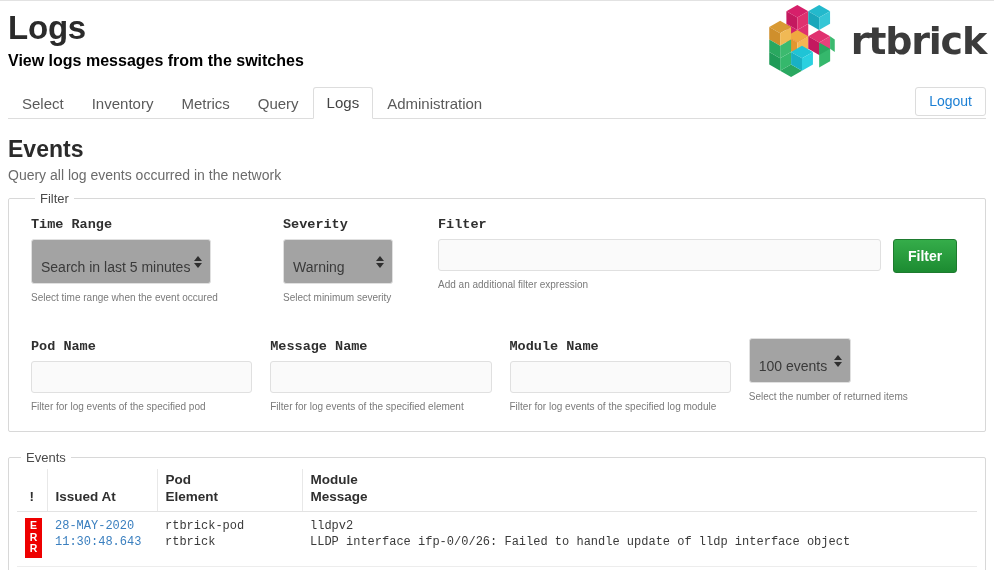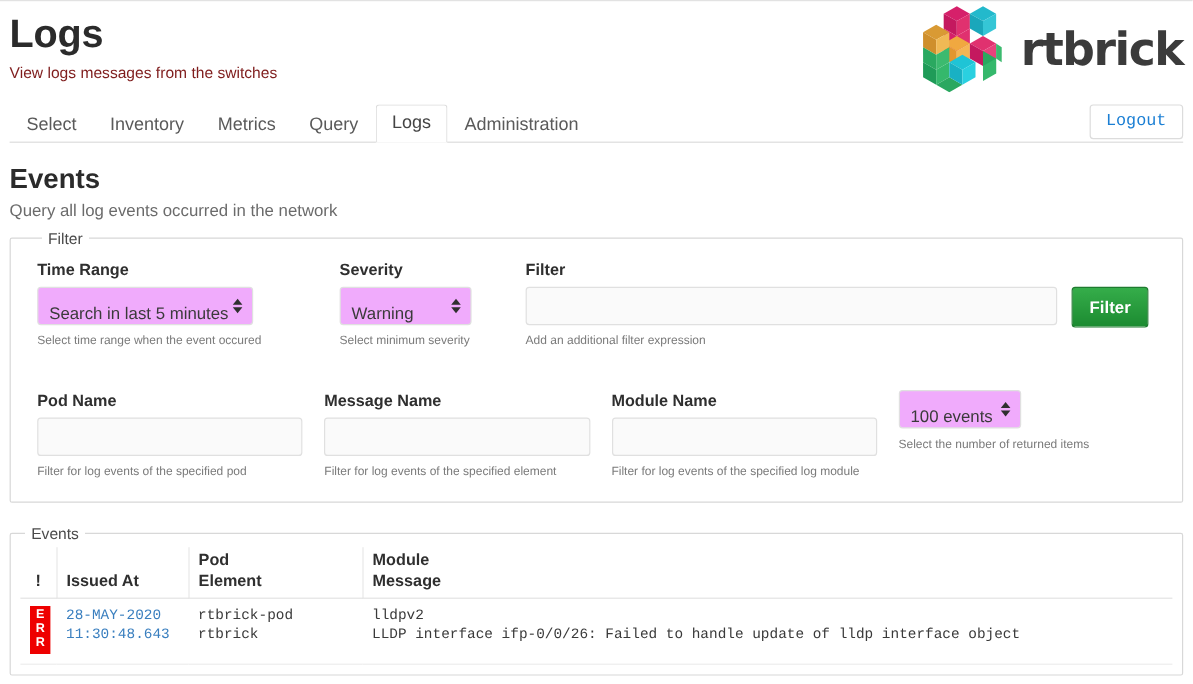--- a/index.html
+++ b/index.html
@@ -27,24 +27,24 @@
   }
   .page-title {
     font-size: 33px;
     font-weight: bold;
     color: #2b2b2b;
     line-height: 38px;
     margin: 0 0 2px 0;
     letter-spacing: -0.2px;
   }
   .page-subtitle {
-    font-size: 13px;
-    color: #7f1d1d;
+    font-size: 16px;
+    color: #000000;
     line-height: 24px;
-    font-weight: normal;
+    font-weight: bold;
     margin: 0;
   }
 
   
   .brand {
     position: absolute;
     right: 8px;
     top: 4px;
     display: flex;
     align-items: center;
@@ -67,21 +67,21 @@
   }
   .logout-btn {
     display: inline-block;
     border: 1px solid #dcdcdc;
     border-radius: 3px;
     background: #fff;
     color: #1b7fd4;
     font-size: 14px;
     padding: 5px 13px 6px 13px;
     cursor: pointer;
-    font-family: Liberation Mono, monospace;
+    font-family: Liberation Sans, sans-serif;
     margin-left: 36px;
   }
 
   
   .tabs {
     position: absolute;
     left: 8px;
     bottom: 0;
     display: flex;
     align-items: flex-end;
@@ -142,20 +142,21 @@
 
   .frow { display: flex; }
   .fgroup { padding-right: 18px; }
   .flabel {
     font-size: 13.5px;
     font-weight: bold;
     color: #2f2f2f;
     display: block;
     margin-bottom: 6px;
     line-height: 17px;
+    font-family: Liberation Mono, monospace;
   }
   .fhelp {
     font-size: 10px;
     color: #7a7a7a;
     line-height: 16px;
     margin-top: 6px;
     display: block;
   }
 
   .txtinput {
@@ -166,24 +167,24 @@
     background: #fafafa;
     font-size: 13.5px;
     color: #333;
     padding: 4px 8px;
     font-family: "Liberation Sans", sans-serif;
     outline: none;
   }
 
   .selwrap { position: relative; display: inline-block; }
   .selbox {
-    height: 32px;
+    height: 45px;
     border: 1px solid #e0e0e0;
     border-radius: 3px;
-    background: #f0abfc;
+    background: #a3a3a3;
     font-size: 14px;
     color: #3a3a3a;
     padding: 16px 30px 5px 9px;
     line-height: 20px;
     cursor: pointer;
     white-space: nowrap;
     display: flex;
     align-items: center;
   }
   .selarrows {

